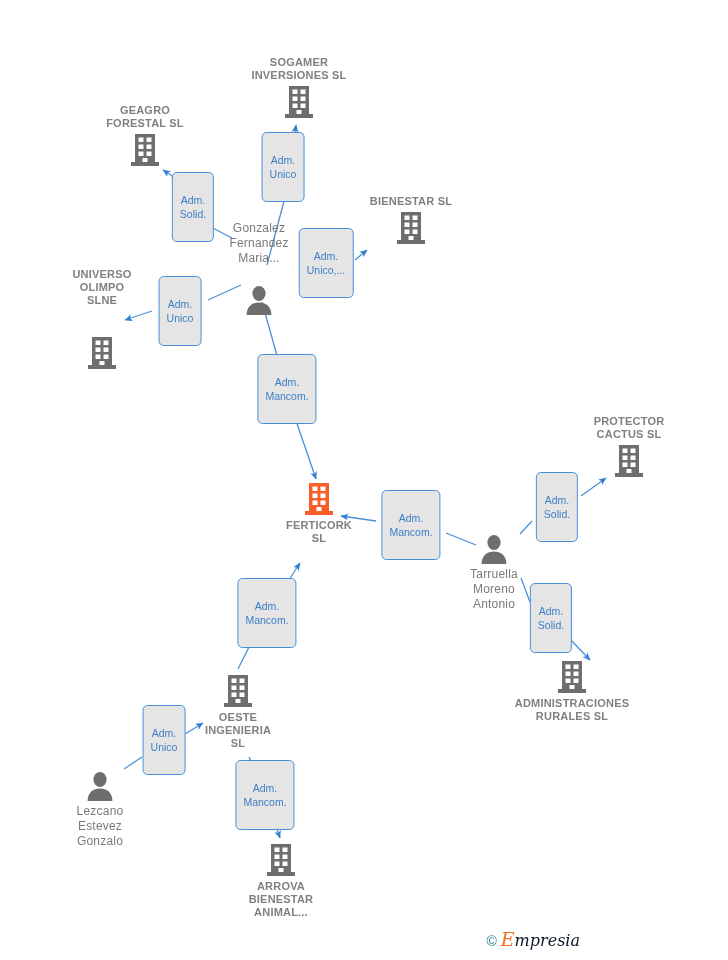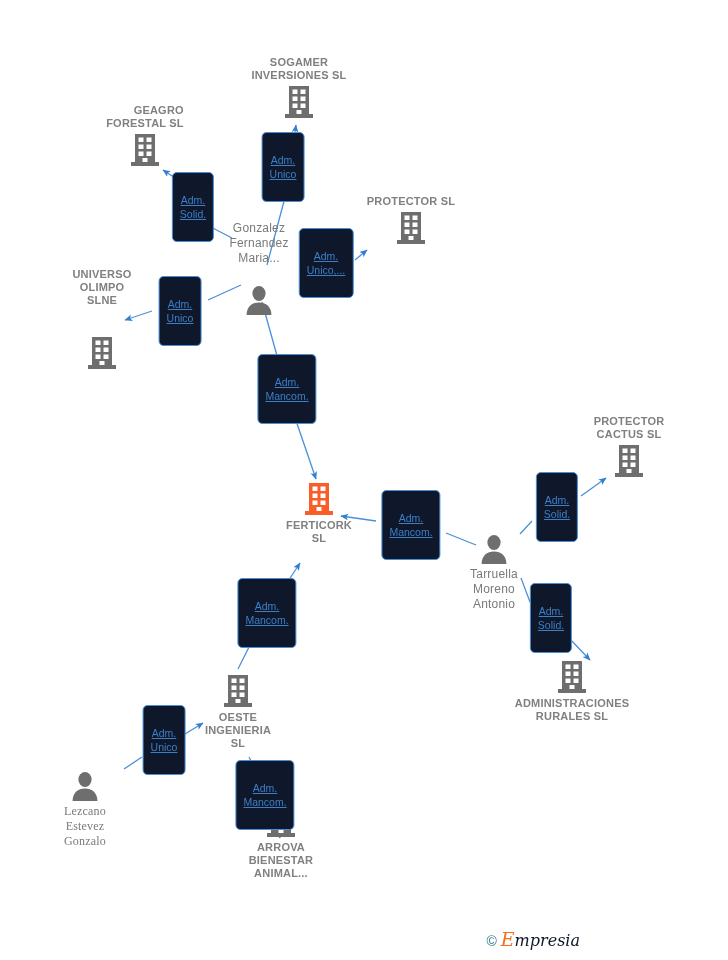--- a/index.html
+++ b/index.html
@@ -56,32 +56,31 @@
     font-weight: normal;
     font-size: 12px;
     color: #7a7a7a;
     line-height: 15px;
   }
   .node.center .node-label {
     color: #808080;
   }
   .edge-label {
     position: absolute;
-    background: #0f172a;
+    background: #e5e5e5;
     border: 1px solid #4a90d9;
     border-radius: 5px;
     color: #3d7fc6;
     font-size: 10.5px;
     line-height: 14px;
     text-align: center;
     padding: 20px 7px;
     white-space: pre-line;
     box-sizing: border-box;
     transform: translate(-50%, -50%);
-    text-decoration: underline;
   }
   #watermark {
     position: absolute;
     right: 12px;
     bottom: 10px;
     display: flex;
     align-items: center;
     gap: 4px;
     font-size: 15px;
     color: #2e7b8c;
@@ -150,21 +149,21 @@
             <rect x="17.5" y="4.5" width="5" height="4.5" fill="#fff"></rect>
             <rect x="9.5" y="11.5" width="5" height="4.5" fill="#fff"></rect>
             <rect x="17.5" y="11.5" width="5" height="4.5" fill="#fff"></rect>
             <rect x="9.5" y="18.5" width="5" height="4.5" fill="#fff"></rect>
             <rect x="17.5" y="18.5" width="5" height="4.5" fill="#fff"></rect>
             <rect x="13.5" y="25" width="5" height="4" fill="#fff"></rect>
           </svg></span>
         <span class="node-label">SOGAMER
 INVERSIONES SL</span>
       </div>
-      <div class="node company label-above" style="left: 145px; top: 104px; text-align: right;">
+      <div class="node company label-above" style="left: 145px; top: 104px;">
         <span class="glyph"><svg width="32" height="34" viewBox="0 0 32 34" xmlns="http://www.w3.org/2000/svg">
             <rect x="6" y="1" width="20" height="28" fill="#6e6e6e"></rect>
             <rect x="2" y="29" width="28" height="4" fill="#6e6e6e"></rect>
             <rect x="9.5" y="4.5" width="5" height="4.5" fill="#fff"></rect>
             <rect x="17.5" y="4.5" width="5" height="4.5" fill="#fff"></rect>
             <rect x="9.5" y="11.5" width="5" height="4.5" fill="#fff"></rect>
             <rect x="17.5" y="11.5" width="5" height="4.5" fill="#fff"></rect>
             <rect x="9.5" y="18.5" width="5" height="4.5" fill="#fff"></rect>
             <rect x="17.5" y="18.5" width="5" height="4.5" fill="#fff"></rect>
             <rect x="13.5" y="25" width="5" height="4" fill="#fff"></rect>
@@ -177,21 +176,21 @@
             <rect x="6" y="1" width="20" height="28" fill="#6e6e6e"></rect>
             <rect x="2" y="29" width="28" height="4" fill="#6e6e6e"></rect>
             <rect x="9.5" y="4.5" width="5" height="4.5" fill="#fff"></rect>
             <rect x="17.5" y="4.5" width="5" height="4.5" fill="#fff"></rect>
             <rect x="9.5" y="11.5" width="5" height="4.5" fill="#fff"></rect>
             <rect x="17.5" y="11.5" width="5" height="4.5" fill="#fff"></rect>
             <rect x="9.5" y="18.5" width="5" height="4.5" fill="#fff"></rect>
             <rect x="17.5" y="18.5" width="5" height="4.5" fill="#fff"></rect>
             <rect x="13.5" y="25" width="5" height="4" fill="#fff"></rect>
           </svg></span>
-        <span class="node-label">PROTECTOR SL</span>
+        <span class="node-label">BIENESTAR SL</span>
       </div>
       <div class="node company label-above" style="left: 102px; top: 268px; gap: 26px;">
         <span class="glyph"><svg width="32" height="34" viewBox="0 0 32 34" xmlns="http://www.w3.org/2000/svg">
             <rect x="6" y="1" width="20" height="28" fill="#6e6e6e"></rect>
             <rect x="2" y="29" width="28" height="4" fill="#6e6e6e"></rect>
             <rect x="9.5" y="4.5" width="5" height="4.5" fill="#fff"></rect>
             <rect x="17.5" y="4.5" width="5" height="4.5" fill="#fff"></rect>
             <rect x="9.5" y="11.5" width="5" height="4.5" fill="#fff"></rect>
             <rect x="17.5" y="11.5" width="5" height="4.5" fill="#fff"></rect>
             <rect x="9.5" y="18.5" width="5" height="4.5" fill="#fff"></rect>
@@ -274,30 +273,30 @@
             <rect x="9.5" y="11.5" width="5" height="4.5" fill="#fff"></rect>
             <rect x="17.5" y="11.5" width="5" height="4.5" fill="#fff"></rect>
             <rect x="9.5" y="18.5" width="5" height="4.5" fill="#fff"></rect>
             <rect x="17.5" y="18.5" width="5" height="4.5" fill="#fff"></rect>
             <rect x="13.5" y="25" width="5" height="4" fill="#fff"></rect>
           </svg></span>
         <span class="node-label">OESTE
 INGENIERIA
 SL</span>
       </div>
-      <div class="node person label-below" style="left: 85px; top: 771px; font-family: Liberation Serif, serif;">
+      <div class="node person label-below" style="left: 100px; top: 771px;">
         <span class="glyph"><svg width="30" height="30" viewBox="0 0 30 30" xmlns="http://www.w3.org/2000/svg">
             <ellipse cx="15" cy="8.5" rx="6.6" ry="7.4" fill="#6e6e6e"></ellipse>
             <path d="M2.6,30 C2.6,21.5 8,17.4 15,17.4 C22,17.4 27.4,21.5 27.4,30 Z" fill="#6e6e6e"></path>
           </svg></span>
         <span class="node-label">Lezcano
 Estevez
 Gonzalo</span>
       </div>
-      <div class="node company label-below" style="left: 281px; top: 804px;">
+      <div class="node company label-below" style="left: 281px; top: 843px;">
         <span class="glyph"><svg width="32" height="34" viewBox="0 0 32 34" xmlns="http://www.w3.org/2000/svg">
             <rect x="6" y="1" width="20" height="28" fill="#6e6e6e"></rect>
             <rect x="2" y="29" width="28" height="4" fill="#6e6e6e"></rect>
             <rect x="9.5" y="4.5" width="5" height="4.5" fill="#fff"></rect>
             <rect x="17.5" y="4.5" width="5" height="4.5" fill="#fff"></rect>
             <rect x="9.5" y="11.5" width="5" height="4.5" fill="#fff"></rect>
             <rect x="17.5" y="11.5" width="5" height="4.5" fill="#fff"></rect>
             <rect x="9.5" y="18.5" width="5" height="4.5" fill="#fff"></rect>
             <rect x="17.5" y="18.5" width="5" height="4.5" fill="#fff"></rect>
             <rect x="13.5" y="25" width="5" height="4" fill="#fff"></rect>

